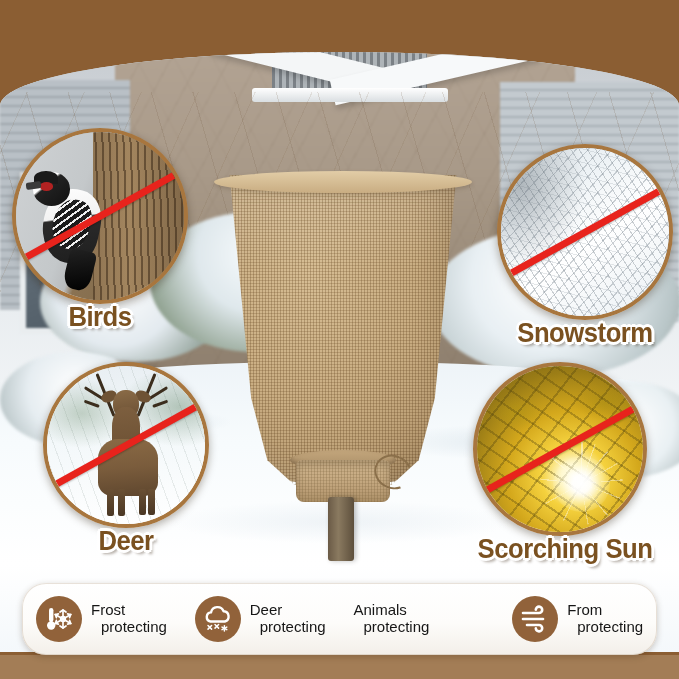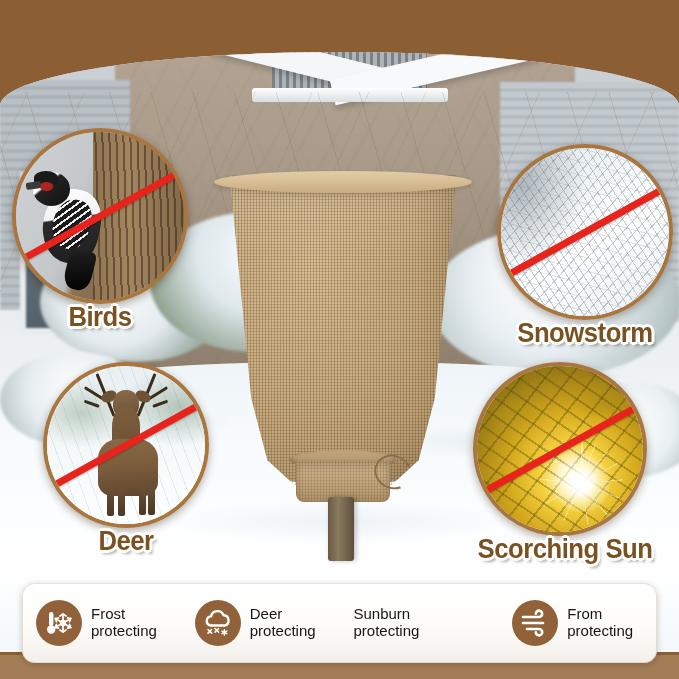--- a/index.html
+++ b/index.html
@@ -309,23 +309,23 @@
         rgba(255,255,255,.46) 140deg 142deg, transparent 142deg 170deg,
         rgba(255,255,255,.40) 170deg 172deg, transparent 172deg 205deg,
         rgba(255,255,255,.44) 205deg 207deg, transparent 207deg 240deg,
         rgba(255,255,255,.42) 240deg 242deg, transparent 242deg 275deg,
         rgba(255,255,255,.46) 275deg 277deg, transparent 277deg 310deg,
         rgba(255,255,255,.40) 310deg 312deg, transparent 312deg 360deg);
     border-radius:50%;opacity:.85;}
 
   
   .feature-bar{
-    position:absolute;left:22px;top:583px;width:635px;height:80px;
+    position:absolute;left:22px;top:583px;width:635px;height:72px;
     background:linear-gradient(180deg,#ffffff 0%,#fdfcfa 55%,#f3efe9 100%);
-    border-radius:13px;
+    border-radius:24px;
     box-shadow:0 2px 6px rgba(60,40,20,.25), inset 0 0 0 1px rgba(190,170,145,.35);
     display:flex;align-items:center;
     z-index:50;
   }
   .bottom-strip{
     position:absolute;left:0;top:655px;width:679px;height:24px;
     background:#A37D56;z-index:45;
   }
   .feature{
     display:flex;align-items:center;
@@ -339,21 +339,21 @@
     background:#91623A;
     display:flex;align-items:center;justify-content:center;
   }
   .f-icon svg{display:block;}
   .f-text{
     font-family:"Liberation Sans",sans-serif;
     font-size:15px;line-height:1.12;
     color:#161616;font-weight:normal;
     white-space:nowrap;
   }
-  .f-text .l2{display:block;}
+  .f-text .l2{display:block;margin-left:10px;}
 </style>
 </head>
 <body>
 
 <div class="poster">
 
 
   <div class="photo">
     <div class="bg-sky"></div>
     <div class="bg-house"></div>
@@ -489,21 +489,21 @@
         </svg>
       </div>
       <div class="f-text">
         <span>Deer</span>
         <span class="l2">protecting</span>
       </div>
     </div>
 
     <div class="feature">
       <div class="f-text">
-        <span>Sunburn</span>
+        <span>Animals</span>
         <span class="l2">protecting</span>
       </div>
     </div>
 
     <div class="feature">
       <div class="f-icon">
         <svg width="32" height="28" viewBox="0 0 32 28">
           <g stroke="#ffffff" stroke-width="2.6" stroke-linecap="round" fill="none">
             <path d="M4 8 H20 a3.2 3.2 0 1 0 -3.2 -3.4"></path>
             <path d="M4 14 H24"></path>

